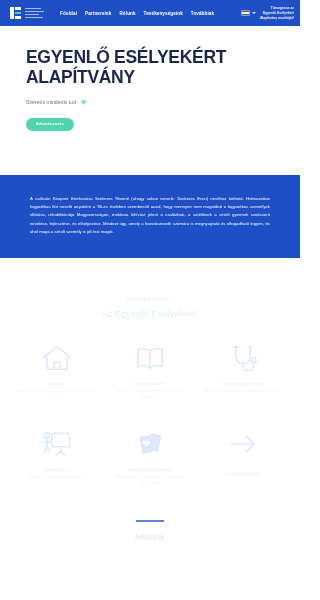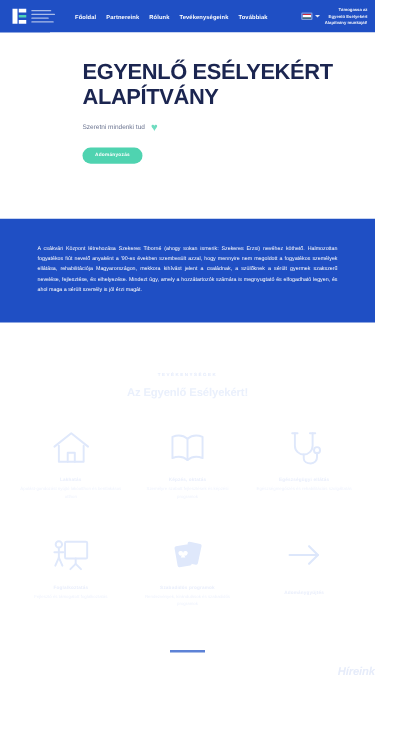--- a/index.html
+++ b/index.html
@@ -133,21 +133,20 @@
     line-height: 1.25;
     font-weight: 700;
     color: rgba(255,255,255,0.92);
     white-space: nowrap;
   }
 
   
   .hero {
     padding: 22px 26px 0 26px;
     background: #ffffff;
-    margin-left: 40px;
   }
   .hero-title {
     font-size: 17.5px;
     line-height: 1.14;
     font-weight: 700;
     letter-spacing: -0.3px;
     color: #1b2550;
   }
   .hero-sub {
     margin-top: 10px;
@@ -245,21 +244,21 @@
     line-height: 1.65;
     color: #eef2fc;
     font-weight: 400;
   }
   .svc.arrow-cell .svc-icon { color: #dde7fb; }
   .svc.arrow-cell .svc-name { margin-top: 11px; }
 
   
   .news {
     margin-top: 34px;
-    text-align: right;
+    text-align: center;
     padding-bottom: 30px;
     font-style: italic;
   }
   .news-rule {
     width: 28px;
     height: 1.6px;
     background: #5d82d6;
     margin: 0 auto;
   }
   .news-title {

